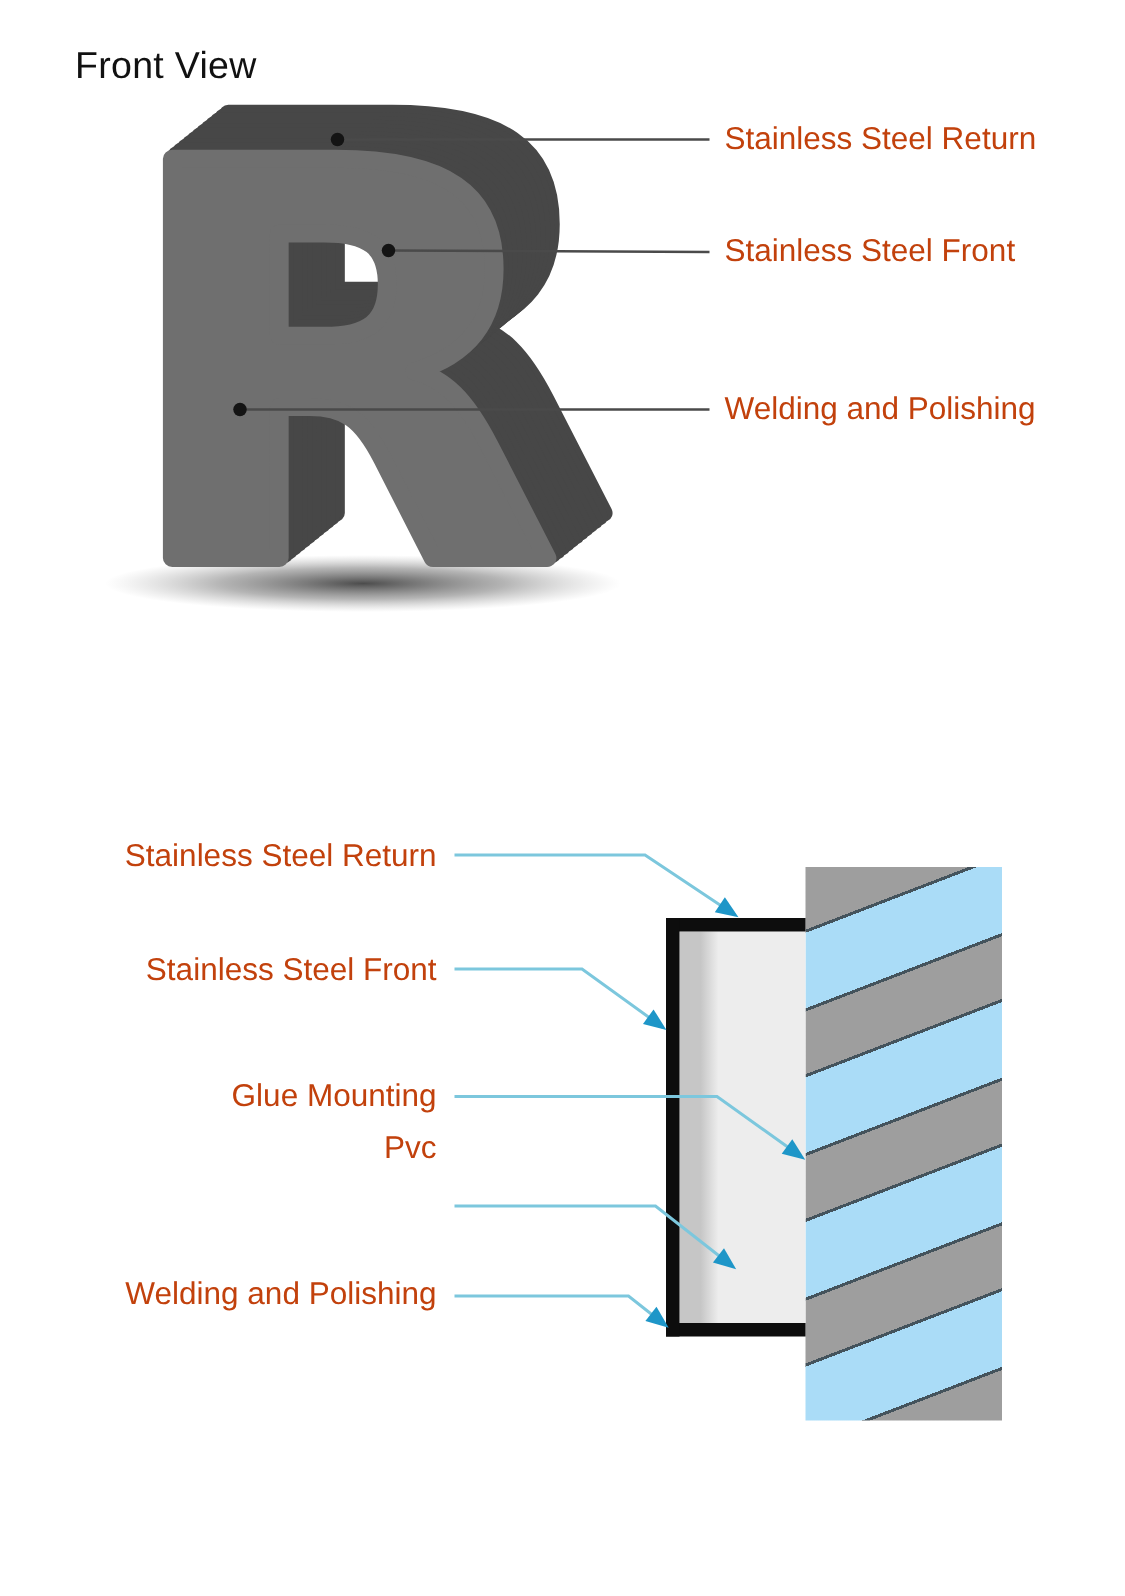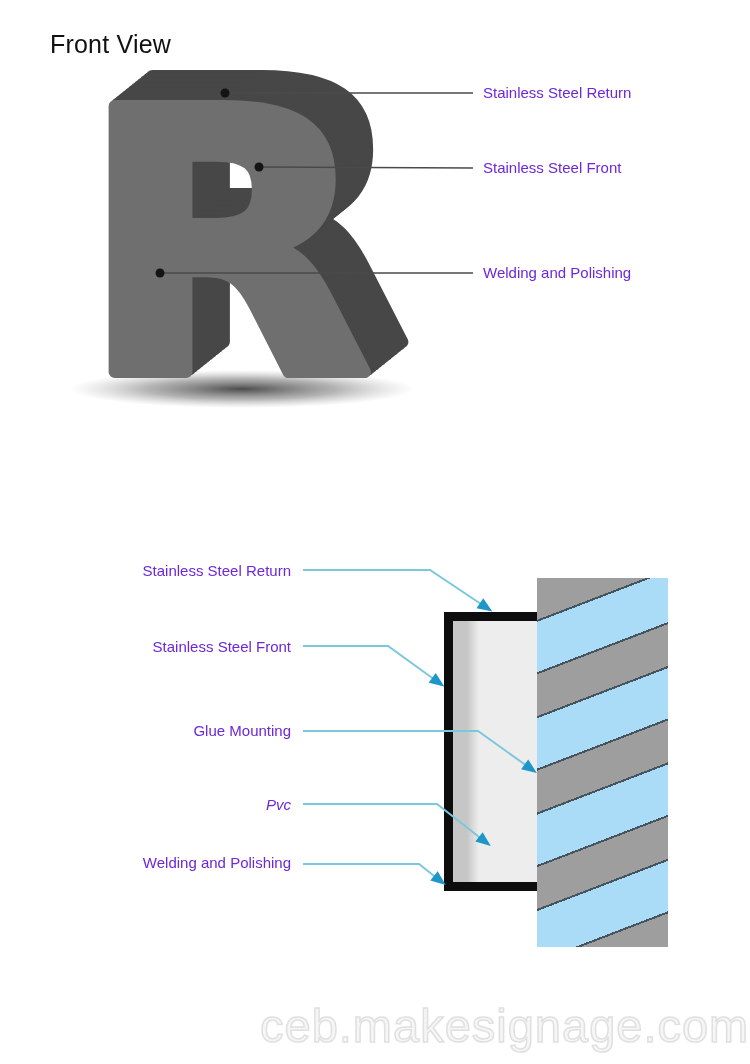--- a/index.html
+++ b/index.html
@@ -4,21 +4,21 @@
 <style>
   html,body{margin:0;padding:0;background:#ffffff;}
   #stage{
     position:relative;width:750px;height:1064px;background:#ffffff;overflow:hidden;
     font-family:"Liberation Sans","DejaVu Sans",sans-serif;color:#1c1c1c;
   }
   .view-title{
     position:absolute;font-size:25px;font-weight:500;color:#111;letter-spacing:.2px;
   }
   .callout-label{
-    position:absolute;font-size:15px;line-height:18px;color:#6d28d9;white-space:nowrap;
+    position:absolute;font-size:21px;line-height:18px;color:#c2410c;white-space:nowrap;
   }
   .side-label{left:0;width:291px;text-align:right;}
   svg.layer{position:absolute;left:0;}
   
   .wall{
     position:absolute;left:537px;top:578px;width:131px;height:369px;
     background:repeating-linear-gradient(159deg,
       #9e9e9e 0px, #9e9e9e 39px,
       #44535c 39px, #44535c 41px,
       #aadcf7 41px, #aadcf7 88px,
@@ -110,19 +110,18 @@
       <path d="M1,0 L-14,-6 L-14,6 Z" transform="translate(443.5,146) rotate(36)"></path>
       <path d="M1,0 L-14,-6 L-14,6 Z" transform="translate(536,232.5) rotate(36)"></path>
       <path d="M1,0 L-14,-6 L-14,6 Z" transform="translate(490,305.5) rotate(38)"></path>
       <path d="M1,0 L-14,-6 L-14,6 Z" transform="translate(445,344.5) rotate(38)"></path>
     </g>
   </svg>
 
   <div class="callout-label side-label" style="top:562px;">Stainless Steel Return</div>
   <div class="callout-label side-label" style="top:638px;">Stainless Steel Front</div>
   <div class="callout-label side-label" style="top:722px;">Glue Mounting</div>
-  <div class="callout-label side-label" style="top:796px;font-style:italic;">Pvc</div>
+  <div class="callout-label side-label" style="top:757px;">Pvc</div>
   <div class="callout-label side-label" style="top:854px;">Welding and Polishing</div>
 
 
-  <div class="watermark">ceb.makesignage.com</div>
 
 </div>
 
 </body></html>

